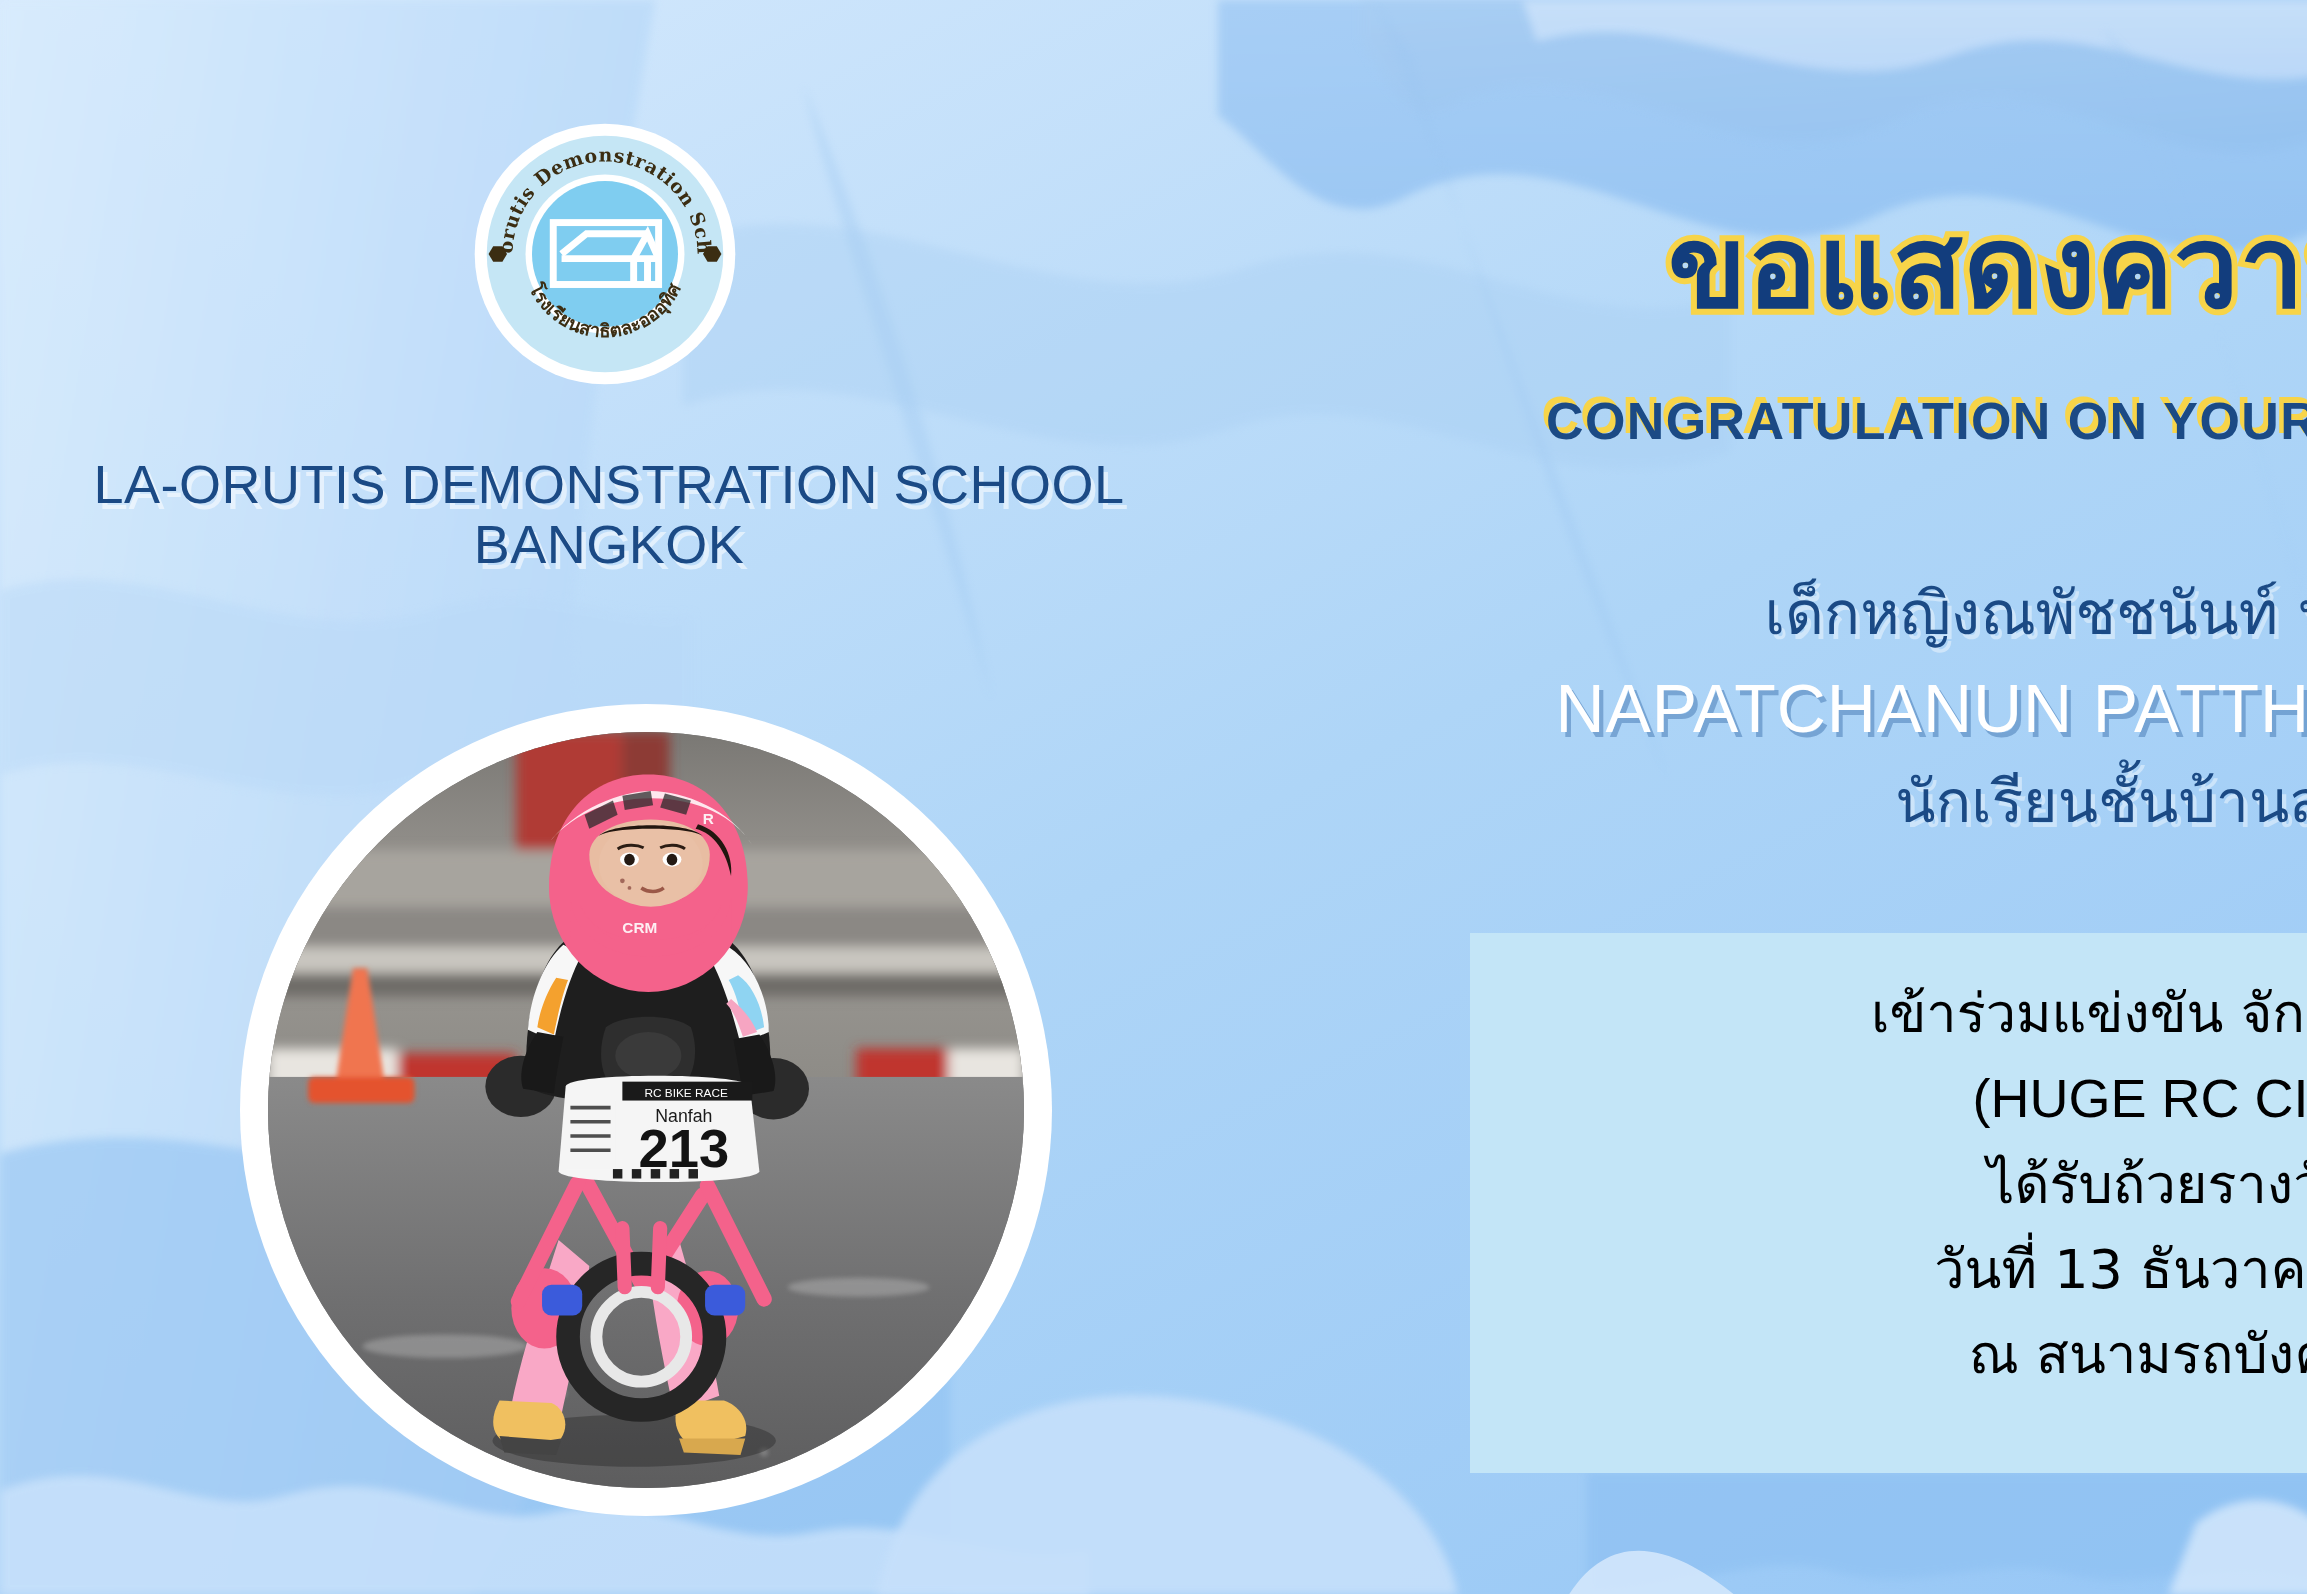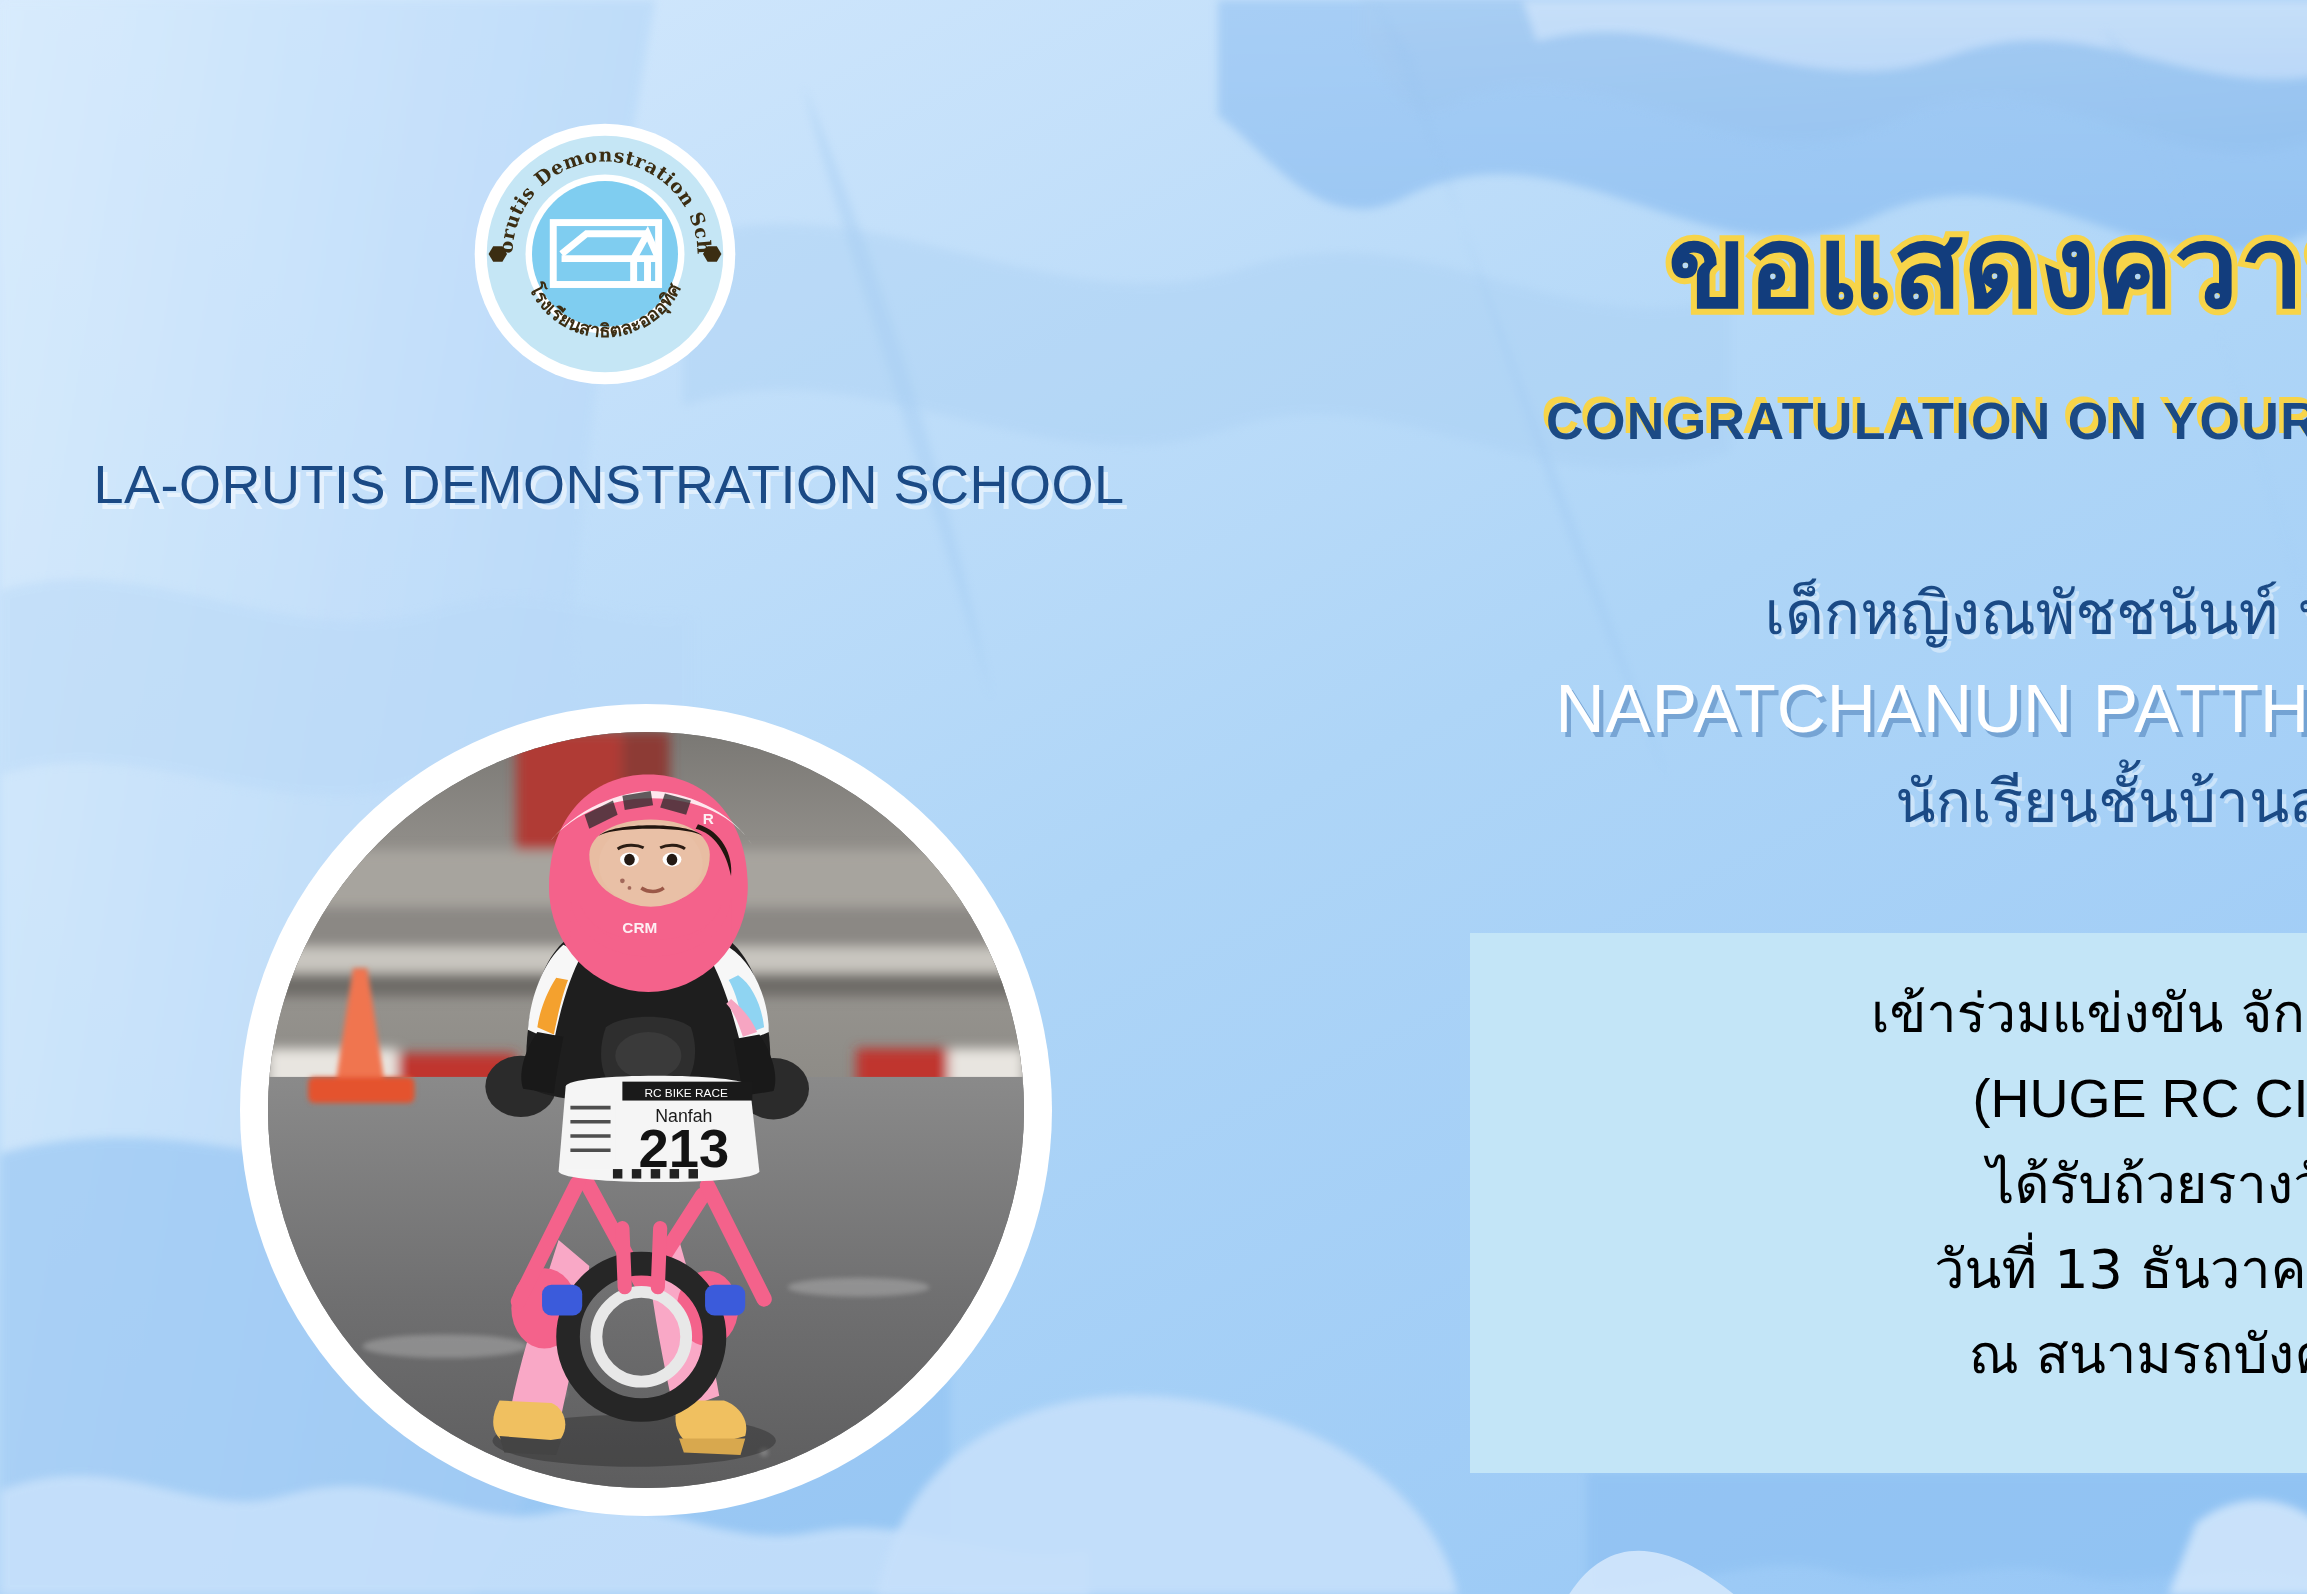--- a/index.html
+++ b/index.html
@@ -238,20 +238,21 @@
         <textPath href="#arcBot" startOffset="50%" text-anchor="middle">โรงเรียนสาธิตละอออุทิศ</textPath>
       </text>
 
       <polygon points="38,290 48,273 68,273 78,290 68,307 48,307" fill="#3b2d12"></polygon>
       <polygon points="502,290 512,273 532,273 542,290 532,307 512,307" fill="#3b2d12"></polygon>
     </svg>
   </div>
 
   <div class="school-name">
     <div>LA-ORUTIS DEMONSTRATION SCHOOL</div>
+    <div>BANGKOK</div>
   </div>
 
   <div class="photo-frame">
     <div class="photo-clip">
       <svg class="photo-svg" viewBox="0 0 640 640" preserveAspectRatio="xMidYMid slice">
         <defs>
           <linearGradient id="asphalt" x1="0" y1="0" x2="0" y2="1">
             <stop offset="0" stop-color="#8a8a8a"></stop>
             <stop offset="0.55" stop-color="#6f6f70"></stop>
             <stop offset="1" stop-color="#5d5d5e"></stop>

